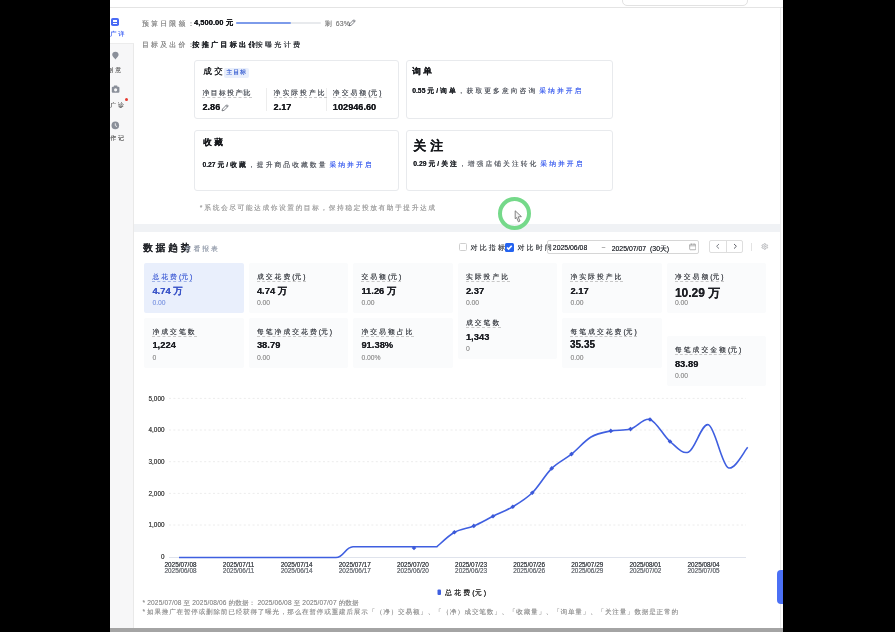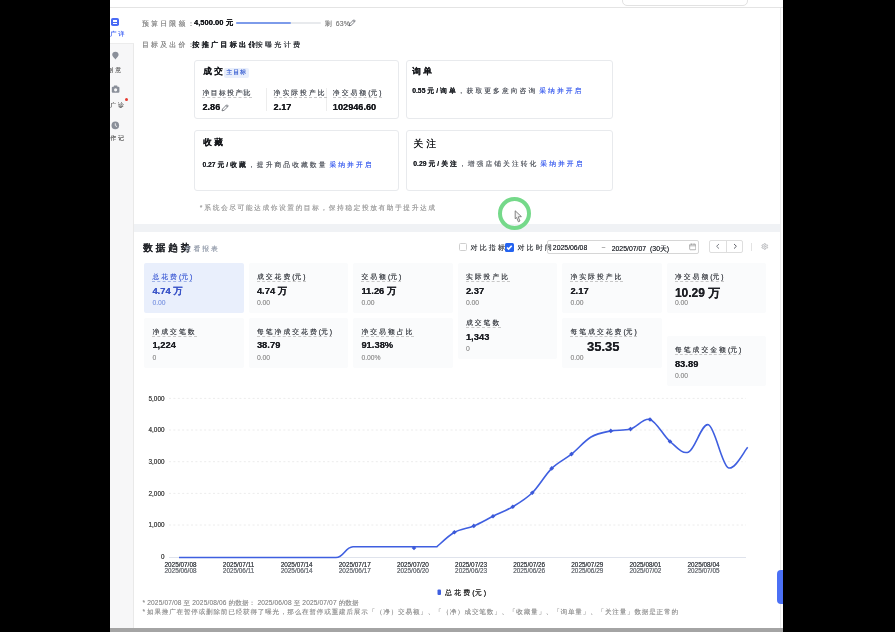--- a/index.html
+++ b/index.html
@@ -55,21 +55,21 @@
 <div class="a lbl" style="left:142px;top:40.3px"><span class="q">目标及出价：</span></div>
 <div class="a" style="left:192.3px;top:40px;font-size:7.2px;font-weight:bold;color:#24272c"><span class="q">按推广目标出价</span></div>
 <div class="a" style="left:250.6px;top:41px;width:1px;height:7px;background:#dcdcdc"></div>
 <div class="a" style="left:255.6px;top:40.3px;font-size:7.2px;color:#35383e"><span class="q">按曝光计费</span></div>
 
 <div class="a" style="left:194px;top:60px;width:205px;height:59px;border:1px solid #e8eaed;border-radius:3px"></div>
 <div class="a" style="left:406px;top:60px;width:206.5px;height:59px;border:1px solid #e8eaed;border-radius:3px"></div>
 <div class="a" style="left:194px;top:130px;width:205px;height:60.5px;border:1px solid #e8eaed;border-radius:3px"></div>
 <div class="a" style="left:406px;top:130px;width:206.5px;height:60.5px;border:1px solid #e8eaed;border-radius:3px"></div>
 
-<div class="a" style="left:203.2px;top:66px;font-size:8.6px;font-weight:bold;color:#14161a"><span class="q">成交</span></div>
+<div class="a" style="left:203.2px;top:66px;font-size:8.6px;font-weight:normal;color:#14161a"><span class="q">成交</span></div>
 <div class="a" style="left:224.2px;top:67.5px;background:#e9effc;border-radius:2px;padding:0.5px 2px;font-size:6px;color:#4569d4"><span style="letter-spacing:.16em">主目标</span></div>
 <div class="a" style="left:266.4px;top:88px;width:1px;height:23px;background:#ededed"></div>
 <div class="a" style="left:325.6px;top:88px;width:1px;height:23px;background:#ededed"></div>
 <div class="a" style="left:202.4px;top:88px;font-size:6.8px;color:#50545b"><span style="letter-spacing:.22em;border-bottom:1px dashed #c8c8c8;padding-bottom:1px">净目标投产比</span></div>
 <svg class="a" style="left:242.3px;top:88.6px" width="7" height="7" viewBox="0 0 7 7">
     <circle cx="3.5" cy="3.5" r="2.9" stroke="#9aa0a8" stroke-width="0.7" fill="none"></circle>
     <rect x="3.2" y="2.9" width="0.7" height="2.3" fill="#9aa0a8"></rect>
     <rect x="3.2" y="1.6" width="0.7" height="0.8" fill="#9aa0a8"></rect>
   </svg>
 <div class="a" style="left:273.6px;top:88px;font-size:6.8px;color:#50545b"><span class="q" style="border-bottom:1px dashed #c8c8c8;padding-bottom:1px">净实际投产比</span></div>
@@ -80,21 +80,21 @@
   </svg>
 <div class="a" style="left:273.6px;top:102.3px;font-size:9.2px;font-weight:bold;color:#17191d">2.17</div>
 <div class="a" style="left:332.8px;top:102.3px;font-size:9.2px;font-weight:bold;color:#17191d">102946.60</div>
 
 <div class="a" style="left:412.2px;top:65.6px;font-size:8.6px;font-weight:bold;color:#14161a"><span class="q">询单</span></div>
 <div class="a" style="left:412.2px;top:86px;font-size:6.8px;color:#5a5e66"><b style="color:#26292e">0.55 <span class="q">元/询单</span></b><span class="q">，获取更多意向咨询</span> <span style="color:#4a6af0"><span class="q">采纳并开启</span></span></div>
 
 <div class="a" style="left:203.2px;top:137.4px;font-size:8.6px;font-weight:bold;color:#14161a"><span class="q">收藏</span></div>
 <div class="a" style="left:202.4px;top:159.6px;font-size:6.8px;color:#5a5e66"><b style="color:#26292e">0.27 <span class="q">元/收藏</span></b><span class="q">，提升商品收藏数量</span> <span style="color:#4a6af0"><span class="q">采纳并开启</span></span></div>
 
-<div class="a" style="left:413.3px;top:137.4px;font-size:10px;font-weight:normal;color:#14161a"><span class="q">关注</span></div>
+<div class="a" style="left:413.3px;top:137.4px;font-size:13px;font-weight:bold;color:#14161a"><span class="q">关注</span></div>
 <div class="a" style="left:413.3px;top:159.2px;font-size:6.8px;color:#5a5e66"><b style="color:#26292e">0.29 <span class="q">元/关注</span></b><span class="q">，增强店铺关注转化</span> <span style="color:#4a6af0"><span class="q">采纳并开启</span></span></div>
 
 <div class="a" style="left:199.8px;top:203.3px;font-size:6.8px;color:#a3a3a3">* <span style="letter-spacing:.22em">系统会尽可能达成你设置的目标，保持稳定投放有助于提升达成</span></div>
 
 <div class="a" style="left:143.3px;top:241.8px;font-size:9.6px;font-weight:bold;color:#24262b"><span class="q">数据趋势</span></div>
 <div class="a" style="left:184.6px;top:244.3px;font-size:6.8px;color:#9aa2b0"><span class="q">查看报表</span></div>
 <div class="a" style="left:458.5px;top:243px;width:8.3px;height:8.3px;border:1px solid #cfcfcf;border-radius:1.5px;background:#fff"></div>
 <div class="a" style="left:470.6px;top:243.4px;font-size:7px;color:#4a4d52"><span class="q">对比指标</span></div>
 <div class="a" style="left:505px;top:243px;width:8.6px;height:8.6px;background:#2463f0;border-radius:1.5px">
  <svg style="display:block" width="8.6" height="8.6" viewBox="0 0 10 10">
@@ -169,21 +169,21 @@
     <div class="a" style="left:8.4px;top:21.6px;font-size:9.4px;font-weight:bold;color:#1d1f24">91.38%</div>
     <div class="a" style="left:8.4px;top:36px;font-size:6.8px;color:#9b9b9b">0.00%</div>
   </div>
 <div class="a" style="left:457.5px;top:309px;width:99.5px;height:50px;background:#fafbfc;border-radius:2px">
     <div class="a" style="left:8.4px;top:9.3px;font-size:6.8px;color:#45484e"><span style="border-bottom:1px dashed #c8c8c8;padding-bottom:1px"><span class="q">成交笔数</span></span></div>
     <div class="a" style="left:8.4px;top:21.6px;font-size:9.4px;font-weight:bold;color:#1d1f24">1,343</div>
     <div class="a" style="left:8.4px;top:36px;font-size:6.8px;color:#9b9b9b">0</div>
   </div>
 <div class="a" style="left:562px;top:317.5px;width:99.5px;height:50px;background:#fafbfc;border-radius:2px">
     <div class="a" style="left:8.4px;top:9.3px;font-size:6.8px;color:#45484e"><span style="border-bottom:1px dashed #c8c8c8;padding-bottom:1px"><span class="q">每笔成交花费</span>(<span class="q">元</span>)</span></div>
-    <div class="a" style="left:25px;top:21.6px;font-size:13px;font-weight:bold;color:#1d1f24">35.35</div>
+    <div class="a" style="left:8px;top:21.6px;font-size:10px;font-weight:bold;color:#1d1f24">35.35</div>
     <div class="a" style="left:8.4px;top:36px;font-size:6.8px;color:#9b9b9b">0.00</div>
   </div>
 <div class="a" style="left:666.5px;top:336px;width:99.5px;height:50px;background:#fafbfc;border-radius:2px">
     <div class="a" style="left:8.4px;top:9.3px;font-size:6.8px;color:#45484e"><span style="border-bottom:1px dashed #c8c8c8;padding-bottom:1px"><span class="q">每笔成交金额</span>(<span class="q">元</span>)</span></div>
     <div class="a" style="left:8.4px;top:21.6px;font-size:9.4px;font-weight:bold;color:#1d1f24">83.89</div>
     <div class="a" style="left:8.4px;top:36px;font-size:6.8px;color:#9b9b9b">0.00</div>
   </div>
 
 <svg class="a" style="left:136px;top:390px" width="648" height="212" viewBox="0 0 648 212">
 <g font-size="6.4" fill="#666" text-anchor="end">

